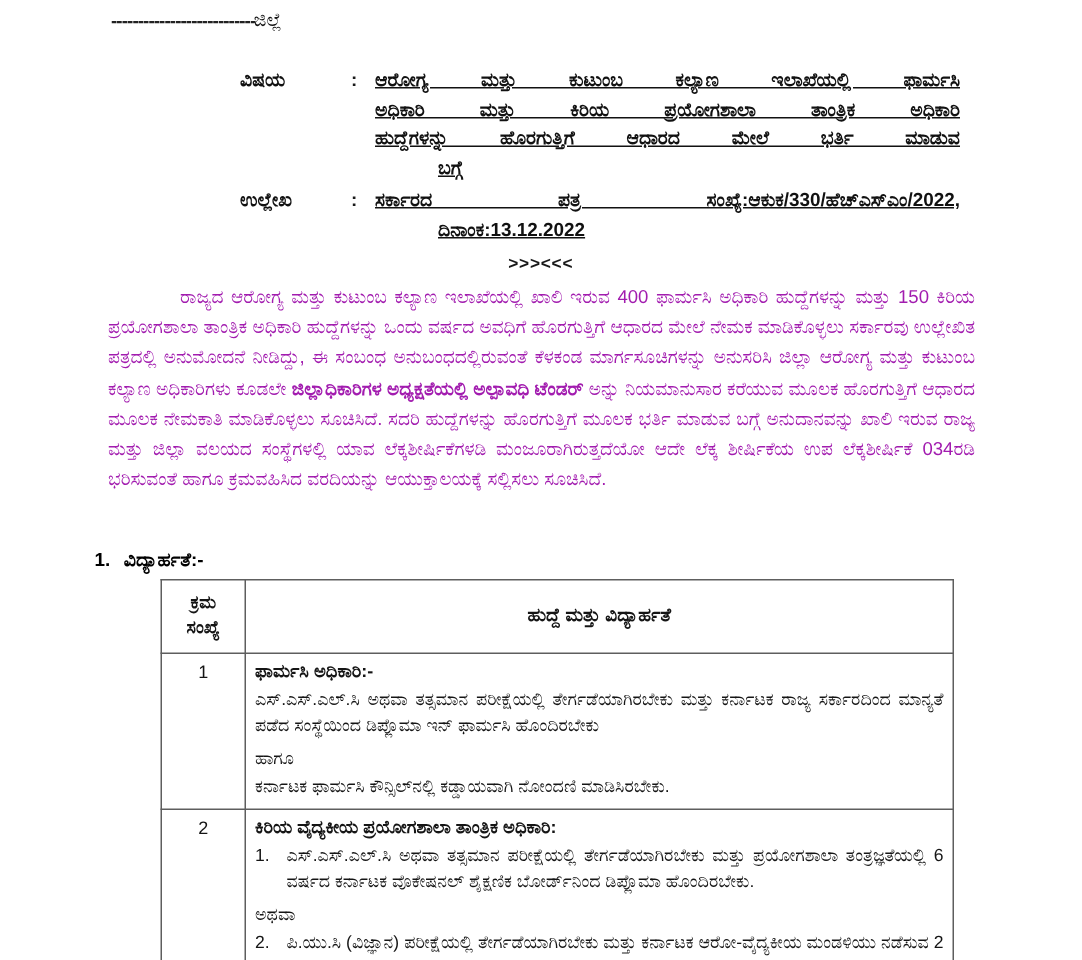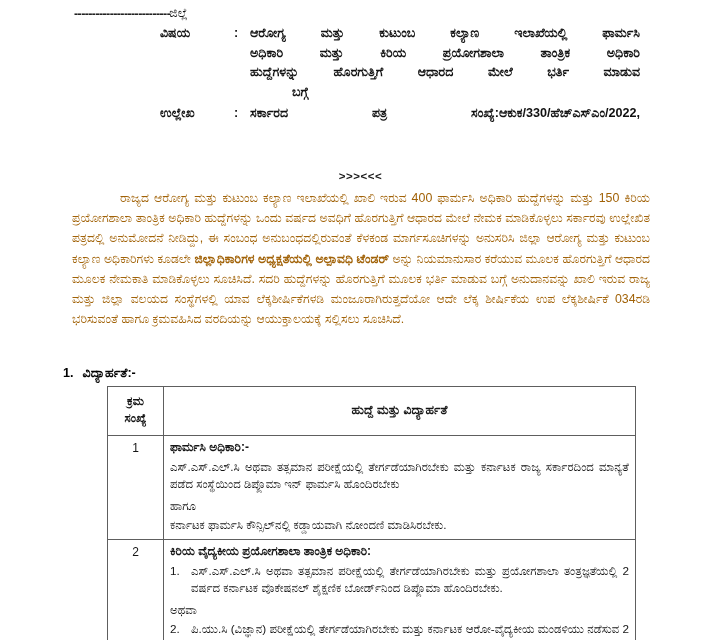--- a/index.html
+++ b/index.html
@@ -49,21 +49,21 @@
   }
   .district-word {
     font-size: 12.5px;
     font-weight: normal;
     margin-left: -1px;
   }
 
   
   .meta-block {
     position: absolute;
-    top: 24px;
+    top: 44px;
     left: 160px;
     width: 480px;
   }
   .meta-row {
     display: flex;
     align-items: flex-start;
     margin-bottom: 2px;
   }
   .meta-label {
     flex: 0 0 74px;
@@ -80,20 +80,21 @@
     text-align: left;
   }
   .meta-value {
     flex: 1 1 auto;
     font-size: 12.6px;
     font-weight: bold;
     line-height: 19.5px;
     text-align: justify;
     text-justify: inter-word;
     color: #111;
+    text-decoration: underline;
   }
   .meta-value .lastline { text-align: left; margin-left: 42px; }
   .meta-value .line { display: block; }
   .meta-value .justify-line {
     display: block;
     text-align: justify;
     text-align-last: justify;
   }
 
   
@@ -112,21 +113,21 @@
   
   .body-para {
     position: absolute;
     top: 188px;
     left: 72px;
     width: 578px;
     font-size: 12.4px;
     line-height: 20.2px;
     text-align: justify;
     text-justify: inter-word;
-    color: #a16207;
+    color: #a21caf;
   }
   .body-para .indent { display: inline-block; width: 48px; }
   .body-para b { font-weight: bold; }
 
   
   .section-heading {
     position: absolute;
     top: 366px;
     left: 63px;
     font-size: 12.6px;
@@ -230,20 +231,21 @@
         <span class="justify-line">ಹುದ್ದೆಗಳನ್ನು ಹೊರಗುತ್ತಿಗೆ ಆಧಾರದ ಮೇಲೆ ಭರ್ತಿ ಮಾಡುವ</span>
         <span class="line lastline">ಬಗ್ಗೆ</span>
       </div>
     </div>
 
     <div class="meta-row">
       <div class="meta-label">ಉಲ್ಲೇಖ</div>
       <div class="meta-colon">:</div>
       <div class="meta-value">
         <span class="justify-line">ಸರ್ಕಾರದ ಪತ್ರ ಸಂಖ್ಯೆ:ಆಕುಕ/330/ಹೆಚ್‌ಎಸ್‌ಎಂ/2022,</span>
+        <span class="line lastline">ದಿನಾಂಕ:13.12.2022</span>
       </div>
     </div>
 
   </div>
 
   <div class="separator">&gt;&gt;&gt;&lt;&lt;&lt;</div>
 
   <div class="body-para">
     <span class="indent"></span><span>ರಾಜ್ಯದ ಆರೋಗ್ಯ ಮತ್ತು ಕುಟುಂಬ ಕಲ್ಯಾಣ ಇಲಾಖೆಯಲ್ಲಿ ಖಾಲಿ ಇರುವ 400 ಫಾರ್ಮಸಿ ಅಧಿಕಾರಿ ಹುದ್ದೆಗಳನ್ನು ಮತ್ತು 150 ಕಿರಿಯ ಪ್ರಯೋಗಶಾಲಾ ತಾಂತ್ರಿಕ ಅಧಿಕಾರಿ ಹುದ್ದೆಗಳನ್ನು ಒಂದು ವರ್ಷದ ಅವಧಿಗೆ ಹೊರಗುತ್ತಿಗೆ ಆಧಾರದ ಮೇಲೆ ನೇಮಕ ಮಾಡಿಕೊಳ್ಳಲು ಸರ್ಕಾರವು ಉಲ್ಲೇಖಿತ ಪತ್ರದಲ್ಲಿ ಅನುಮೋದನೆ ನೀಡಿದ್ದು, ಈ ಸಂಬಂಧ ಅನುಬಂಧದಲ್ಲಿರುವಂತೆ ಕೆಳಕಂಡ ಮಾರ್ಗಸೂಚಿಗಳನ್ನು ಅನುಸರಿಸಿ ಜಿಲ್ಲಾ ಆರೋಗ್ಯ ಮತ್ತು ಕುಟುಂಬ ಕಲ್ಯಾಣ ಅಧಿಕಾರಿಗಳು ಕೂಡಲೇ </span><b>ಜಿಲ್ಲಾಧಿಕಾರಿಗಳ ಅಧ್ಯಕ್ಷತೆಯಲ್ಲಿ ಅಲ್ಪಾವಧಿ ಟೆಂಡರ್</b><span> ಅನ್ನು ನಿಯಮಾನುಸಾರ ಕರೆಯುವ ಮೂಲಕ ಹೊರಗುತ್ತಿಗೆ ಆಧಾರದ ಮೂಲಕ ನೇಮಕಾತಿ ಮಾಡಿಕೊಳ್ಳಲು ಸೂಚಿಸಿದೆ.  ಸದರಿ ಹುದ್ದೆಗಳನ್ನು ಹೊರಗುತ್ತಿಗೆ ಮೂಲಕ ಭರ್ತಿ ಮಾಡುವ ಬಗ್ಗೆ ಅನುದಾನವನ್ನು ಖಾಲಿ ಇರುವ ರಾಜ್ಯ ಮತ್ತು ಜಿಲ್ಲಾ ವಲಯದ ಸಂಸ್ಥೆಗಳಲ್ಲಿ ಯಾವ ಲೆಕ್ಕಶೀರ್ಷಿಕೆಗಳಡಿ ಮಂಜೂರಾಗಿರುತ್ತದೆಯೋ ಆದೇ ಲೆಕ್ಕ ಶೀರ್ಷಿಕೆಯ ಉಪ ಲೆಕ್ಕಶೀರ್ಷಿಕೆ 034ರಡಿ ಭರಿಸುವಂತೆ ಹಾಗೂ ಕ್ರಮವಹಿಸಿದ ವರದಿಯನ್ನು ಆಯುಕ್ತಾಲಯಕ್ಕೆ ಸಲ್ಲಿಸಲು ಸೂಚಿಸಿದೆ.</span>
   </div>
@@ -274,21 +276,21 @@
         </td>
       </tr>
 
       <tr>
         <td class="col-sl">2</td>
         <td>
           <span class="cell-title">ಕಿರಿಯ ವೈದ್ಯಕೀಯ ಪ್ರಯೋಗಶಾಲಾ ತಾಂತ್ರಿಕ ಅಧಿಕಾರಿ:</span>
           <ul class="num-list">
             <li>
               <span class="li-num">1.</span>
-              <span class="li-body">ಎಸ್.ಎಸ್.ಎಲ್.ಸಿ ಅಥವಾ ತತ್ಸಮಾನ ಪರೀಕ್ಷೆಯಲ್ಲಿ ತೇರ್ಗಡೆಯಾಗಿರಬೇಕು ಮತ್ತು ಪ್ರಯೋಗಶಾಲಾ ತಂತ್ರಜ್ಞತೆಯಲ್ಲಿ 2 ವರ್ಷದ ಕರ್ನಾಟಕ ವೊಕೇಷನಲ್ ಶೈಕ್ಷಣಿಕ ಬೋರ್ಡ್‌ನಿಂದ ಡಿಪ್ಲೊಮಾ ಹೊಂದಿರಬೇಕು.</span>
+              <span class="li-body">ಎಸ್.ಎಸ್.ಎಲ್.ಸಿ ಅಥವಾ ತತ್ಸಮಾನ ಪರೀಕ್ಷೆಯಲ್ಲಿ ತೇರ್ಗಡೆಯಾಗಿರಬೇಕು ಮತ್ತು ಪ್ರಯೋಗಶಾಲಾ ತಂತ್ರಜ್ಞತೆಯಲ್ಲಿ 6 ವರ್ಷದ ಕರ್ನಾಟಕ ವೊಕೇಷನಲ್ ಶೈಕ್ಷಣಿಕ ಬೋರ್ಡ್‌ನಿಂದ ಡಿಪ್ಲೊಮಾ ಹೊಂದಿರಬೇಕು.</span>
             </li>
           </ul>
           <span class="cell-center">ಅಥವಾ</span>
           <ul class="num-list">
             <li>
               <span class="li-num">2.</span>
               <span class="li-body">ಪಿ.ಯು.ಸಿ (ವಿಜ್ಞಾನ) ಪರೀಕ್ಷೆಯಲ್ಲಿ ತೇರ್ಗಡೆಯಾಗಿರಬೇಕು ಮತ್ತು ಕರ್ನಾಟಕ ಆರೋ-ವೈದ್ಯಕೀಯ ಮಂಡಳಿಯು ನಡೆಸುವ 2 ವರ್ಷದ ಪ್ರಯೋಗಶಾಲಾ ತಂತ್ರಜ್ಞರ ತರಬೇತಿ ಹೊಂದಿರಬೇಕು.</span>
             </li>
           </ul>
         </td>

